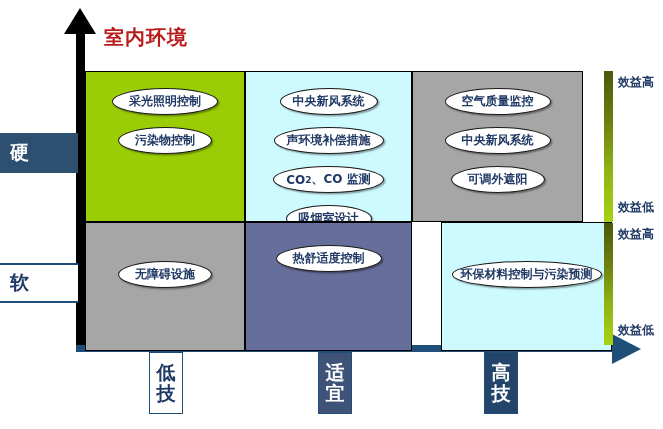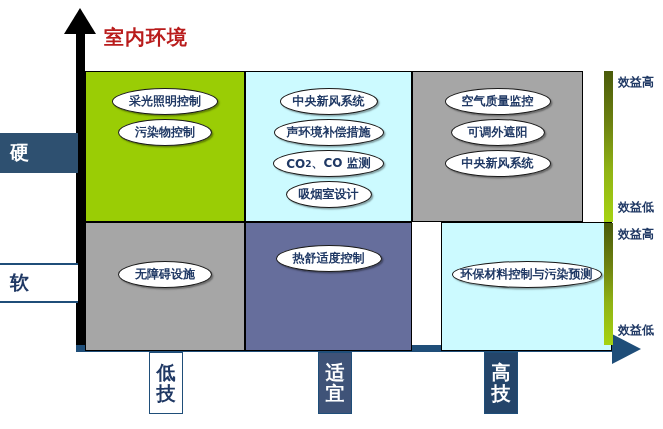--- a/index.html
+++ b/index.html
@@ -90,21 +90,21 @@
   .cell.c0 { left: 0; width: 160px; }
   .cell.c1 { left: 160px; width: 167px; }
   .cell.c2 { left: 327px; width: 171px; }
 
   .cell-items {
     position: absolute;
     left: 0; right: 0;
     display: flex;
     flex-direction: column;
     align-items: center;
-    gap: 4px;
+    gap: 12px;
   }
   .cell.r0 .cell-items { top: 16px; }
   .cell.r1 .cell-items { top: 38px; }
 
   
   .pill {
     display: flex;
     align-items: center;
     justify-content: center;
     box-sizing: border-box;
@@ -231,22 +231,22 @@
             <sub>2</sub>
             <span>、CO 监测</span>
           </div>
         <div class="pill wide">吸烟室设计</div>
       </div>
     </div>
 
     <div class="cell r0 c2" style="background:#a6a6a6;">
       <div class="cell-items">
         <div class="pill">空气质量监控</div>
+        <div class="pill">中央新风系统</div>
         <div class="pill">可调外遮阳</div>
-        <div class="pill">中央新风系统</div>
       </div>
     </div>
 
     <div class="cell r1 c0" style="background:#a6a6a6;">
       <div class="cell-items">
         <div class="pill">无障碍设施</div>
       </div>
     </div>
 
     <div class="cell r1 c1" style="background:#666e9c;">

